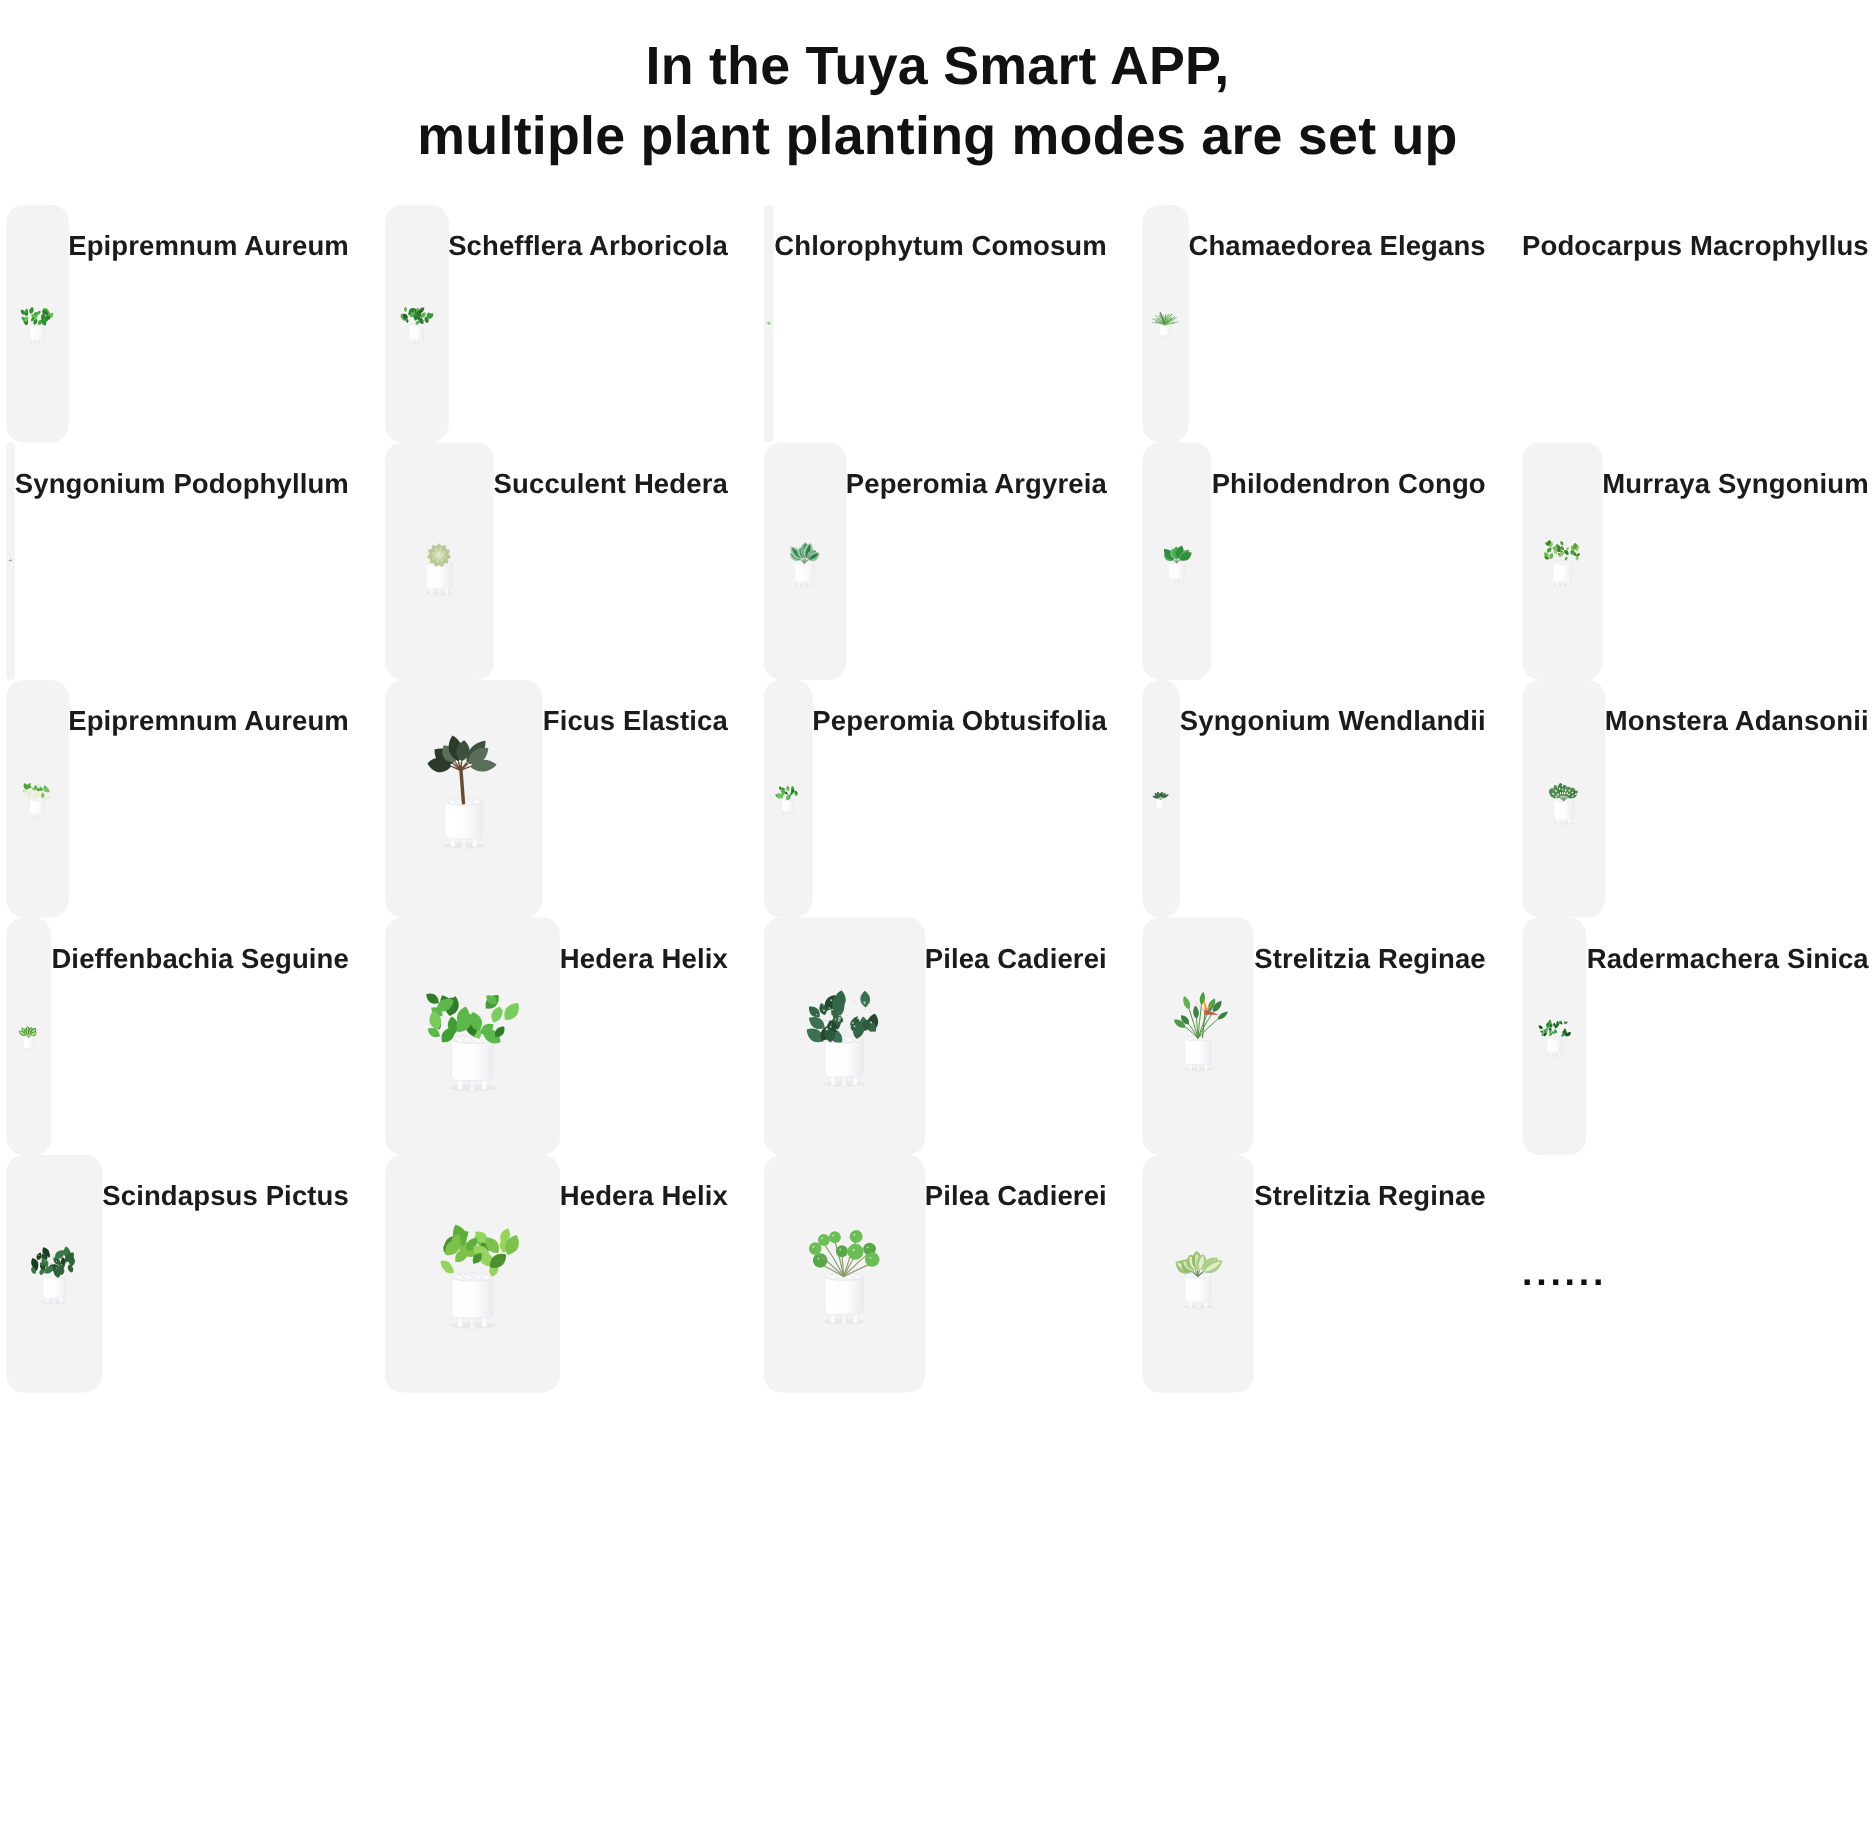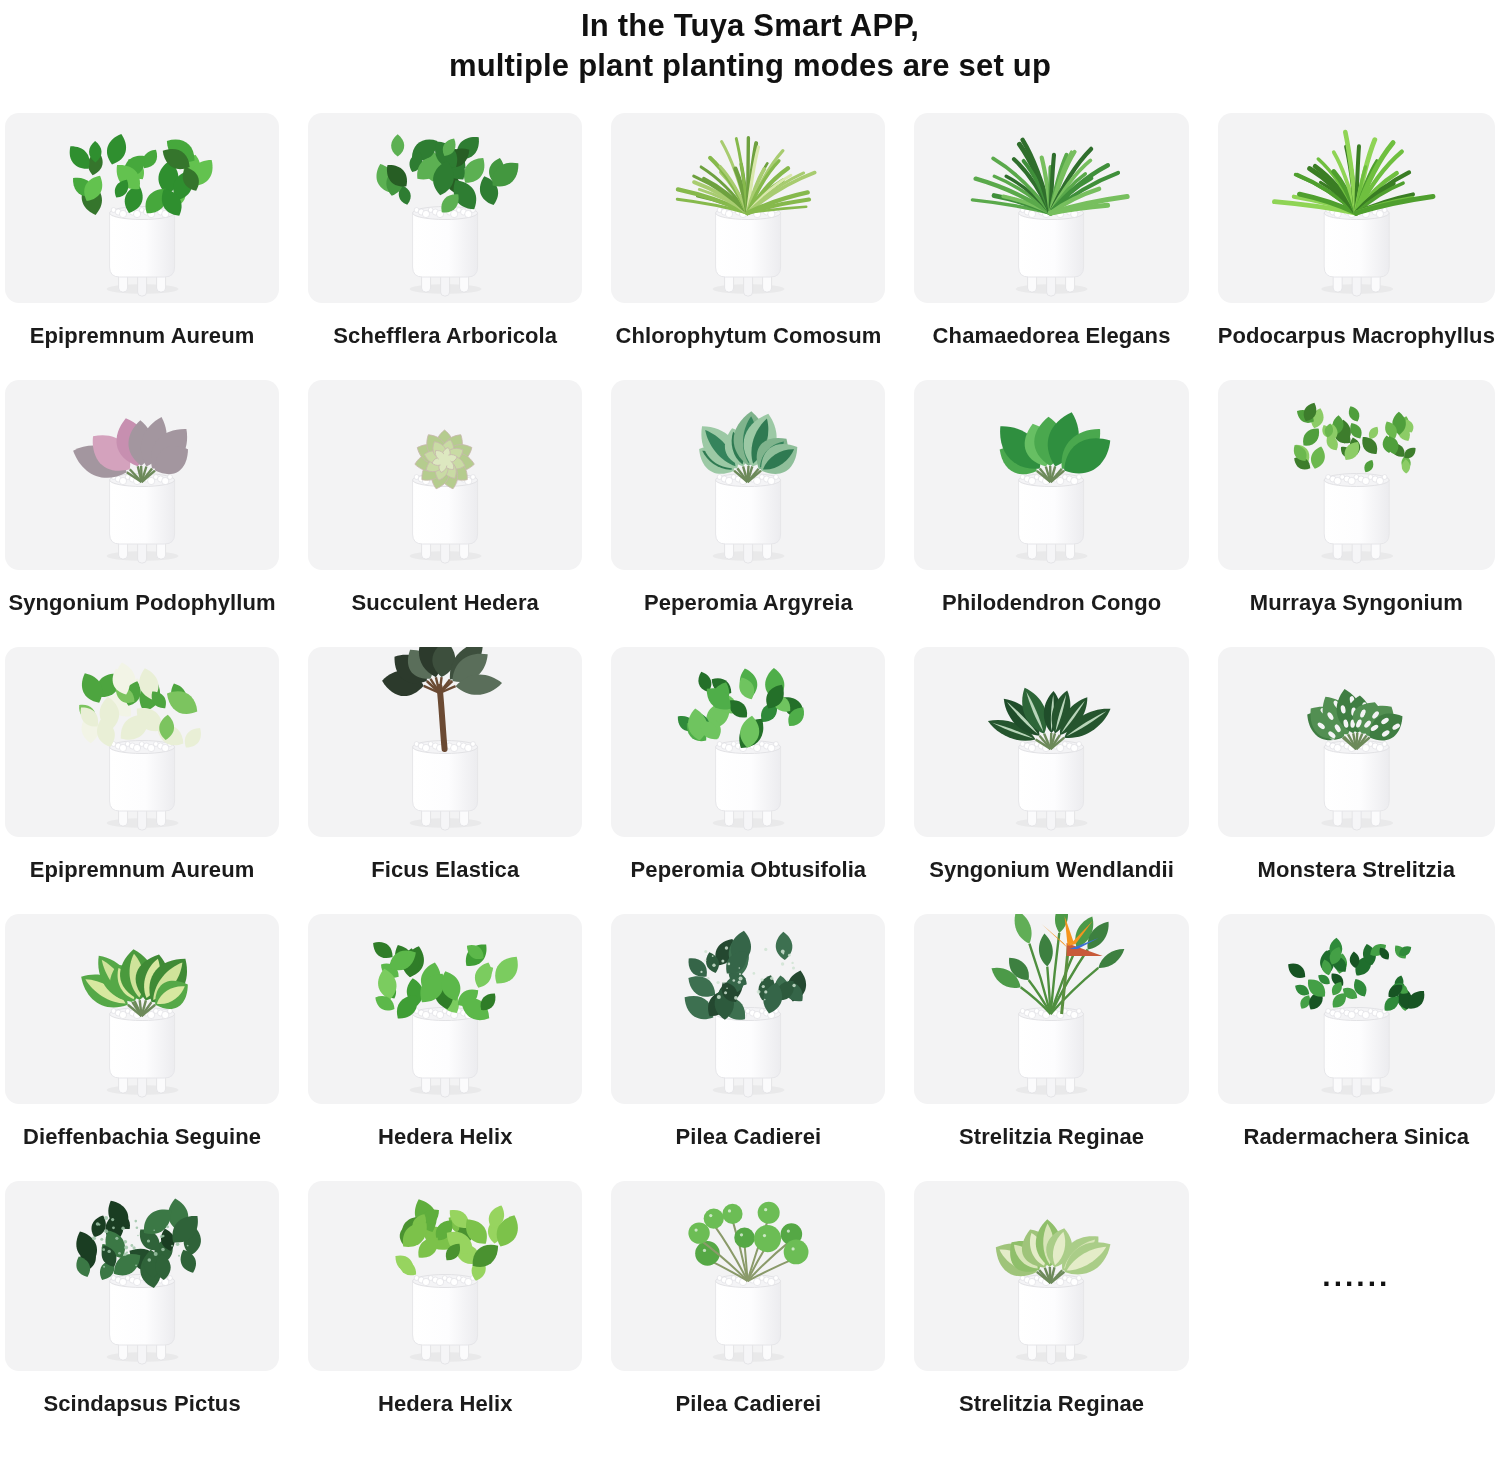--- a/index.html
+++ b/index.html
@@ -1,34 +1,34 @@
 <!DOCTYPE html>
 <html><head>
 <meta charset="utf-8">
 <style>
   html,body{margin:0;padding:0;background:#ffffff;}
   body{width:1500px;font-family:"Liberation Sans",sans-serif;-webkit-font-smoothing:antialiased;}
   .page{width:1500px;box-sizing:border-box;padding:6px 5px 10px 5px;}
   .title{
     text-align:center;
     font-weight:700;
-    font-size:31px;
+    font-size:43px;
     line-height:1.30;
     color:#111111;
     letter-spacing:0.2px;
-    margin:0 0 26px 0;
+    margin:20px 0 26px 0;
   }
   .title span{display:block;}
   .grid{
     display:grid;
     grid-template-columns:repeat(5,1fr);
     column-gap:29px;
     row-gap:0;
   }
-  .card{display:flex;flex-direction:column;align-items:stretch;}
+  .card{display:flex;flex-direction:row;align-items:stretch;}
   .photo{
     height:190px;
     border-radius:14px;
     background:#f3f3f4;
     overflow:hidden;
   }
   .photo svg{display:block;width:100%;height:100%;}
   .plant-label{
     height:77px;
     box-sizing:border-box;
@@ -1058,21 +1058,21 @@
             <line x1="136" y1="102" x2="149.4" y2="90.5" stroke="#6d8a5a" stroke-width="2.4"></line>
             <g transform="translate(149.4,90.5) rotate(57)">
               <path d="M0,0 C 17.9613683127572,-11.754390432098766 15.26716306584362,-28.21053703703704 0,-39.18130144032922 C -15.26716306584362,-28.21053703703704 -17.9613683127572,-11.754390432098766 0,0 Z" fill="#3f7d42"></path>
               <ellipse cx="-5.4" cy="-9.4" rx="2.3" ry="4.2" fill="#f3f3f4"></ellipse>
               <ellipse cx="5.4" cy="-15.7" rx="2.3" ry="4.2" fill="#f3f3f4"></ellipse>
               <ellipse cx="-5.4" cy="-21.9" rx="2.3" ry="4.2" fill="#f3f3f4"></ellipse>
               <ellipse cx="5.4" cy="-28.2" rx="2.3" ry="4.2" fill="#f3f3f4"></ellipse>
             </g>
           </svg>
         </div>
-        <div class="plant-label">Monstera Strelitzia</div>
+        <div class="plant-label">Monstera Adansonii</div>
       </div>
       <div class="card">
         <div class="photo">
           <svg viewBox="0 0 273 190" xmlns="http://www.w3.org/2000/svg">
     <defs>
               <linearGradient id="potg" x1="0" y1="0" x2="1" y2="0">
       <stop offset="0" stop-color="#ffffff"></stop>
                 <stop offset="0.55" stop-color="#fdfdfe"></stop>
                 <stop offset="1" stop-color="#ececef"></stop>
     </linearGradient>

